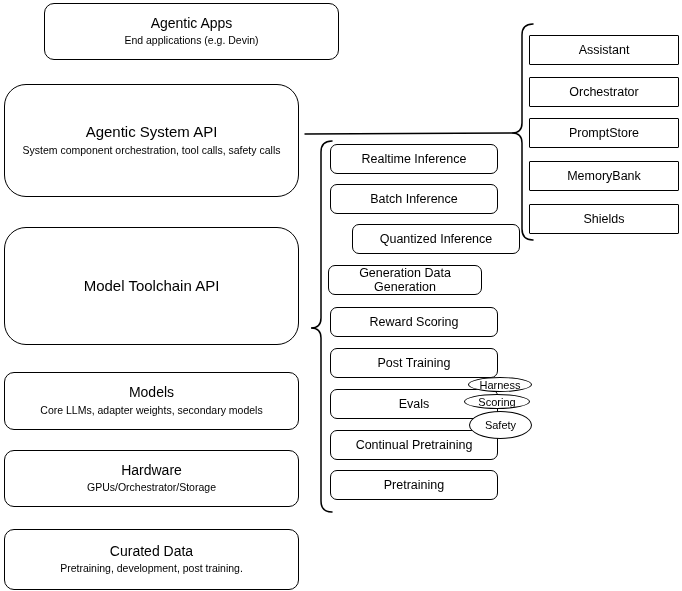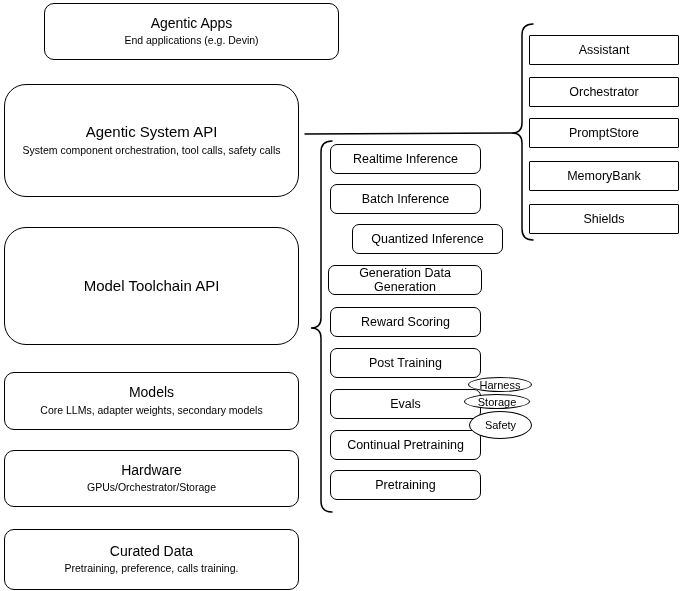--- a/index.html
+++ b/index.html
@@ -44,21 +44,21 @@
   .lbox.big .ltitle { font-size: 15px; }
   .lsub {
     font-size: 10.5px;
     line-height: 1.3;
     margin-top: 2px;
     color: #000000;
   }
   .mbox {
     position: absolute;
     left: 330px;
-    width: 151px;
+    width: 168px;
     height: 30px;
     box-sizing: border-box;
     border: 1.4px solid #000000;
     background: #ffffff;
     border-radius: 7px;
     display: flex;
     align-items: center;
     justify-content: center;
     font-size: 12.5px;
     text-align: center;
@@ -125,21 +125,21 @@
     <div class="lsub">Core LLMs, adapter weights, secondary models</div>
   </div>
 
   <div class="lbox" style="top:450px;height:57px;">
     <div class="ltitle">Hardware</div>
     <div class="lsub">GPUs/Orchestrator/Storage</div>
   </div>
 
   <div class="lbox" style="top:529px;height:61px;">
     <div class="ltitle">Curated Data</div>
-    <div class="lsub">Pretraining, preference, calls training.</div>
+    <div class="lsub">Pretraining, development, post training.</div>
   </div>
 
   <div class="mbox" style="top:144px;">
     <span>Realtime Inference</span>
   </div>
   <div class="mbox" style="top:184px;">
     <span>Batch Inference</span>
   </div>
   <div class="mbox" style="top:224px;margin-left:22px;">
     <span>Quantized Inference</span>
@@ -160,21 +160,21 @@
     <span>Continual Pretraining</span>
   </div>
   <div class="mbox" style="top:470px;">
     <span>Pretraining</span>
   </div>
 
   <div class="oval" style="left:468px;top:377px;width:64px;height:15px;">
     <span>Harness</span>
   </div>
   <div class="oval" style="left:464px;top:394px;width:66px;height:15px;">
-    <span>Storage</span>
+    <span>Scoring</span>
   </div>
   <div class="oval" style="left:469px;top:411px;width:63px;height:28px;">
     <span>Safety</span>
   </div>
 
   <div class="rbox" style="top:35px;">
     <span>Assistant</span>
   </div>
   <div class="rbox" style="top:77px;">
     <span>Orchestrator</span>

